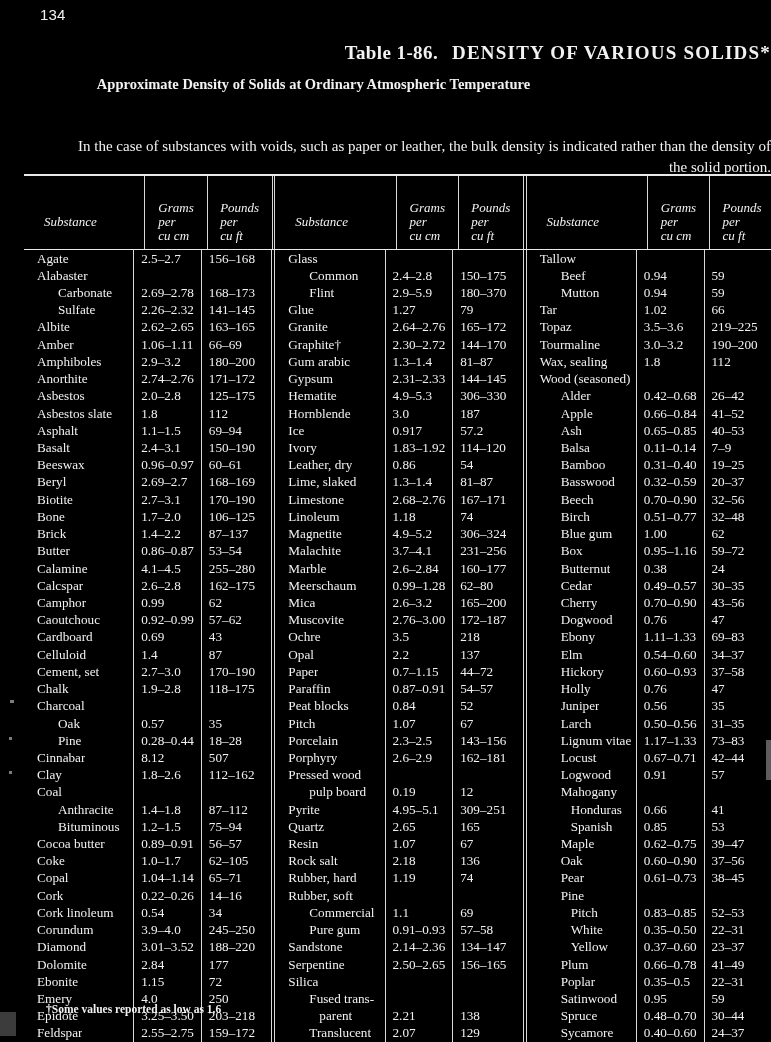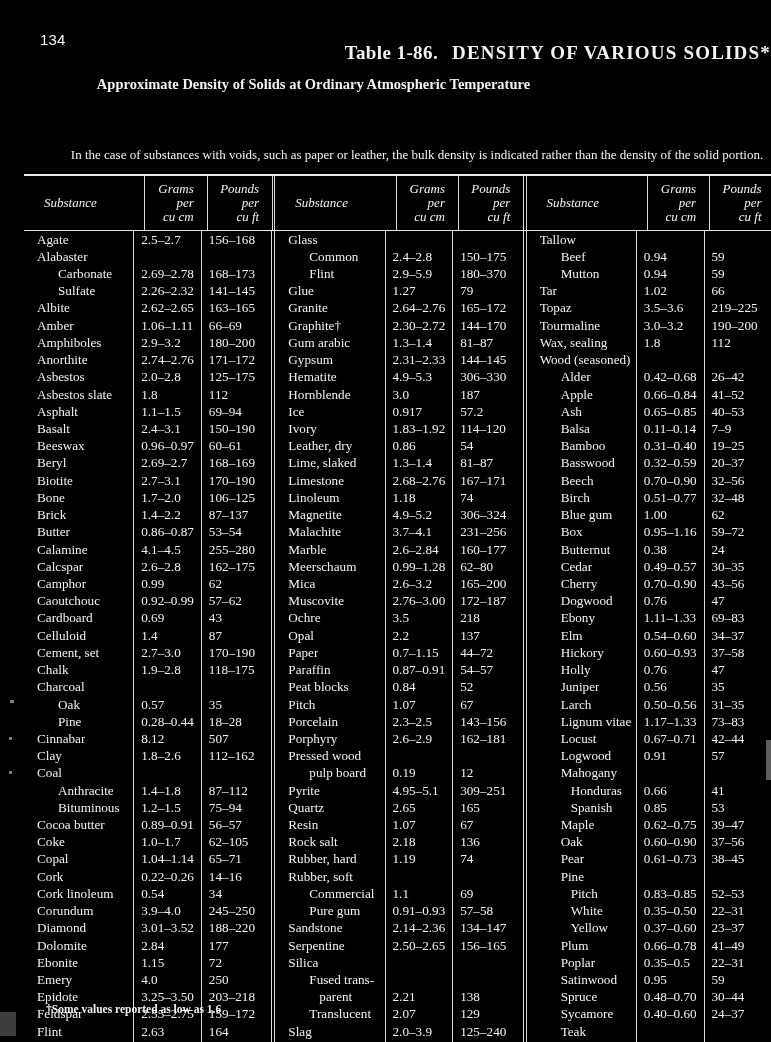--- a/index.html
+++ b/index.html
@@ -10,41 +10,41 @@
     overflow:hidden;
     position:relative;
   }
   .page{position:relative;width:771px;height:1042px;background:#000;}
 
   
   .runhead{
     position:absolute;left:0;top:6px;width:653px;
     font-family:"Liberation Sans", sans-serif;
     font-size:15px;letter-spacing:.2px;
-    display:flex;align-items:center;margin-top:25px;
+    display:flex;align-items:center;
   }
   .runhead .folio{margin-left:40px;width:60px;}
   .runhead .booktitle{margin-left:6px;}
 
   
   .tbl-title{
     position:absolute;left:0;top:42px;width:771px;text-align:right;
     font-size:19px;font-weight:bold;letter-spacing:.4px;
   }
   .tbl-title .num{margin-right:14px;}
   .tbl-title .caps{letter-spacing:1.2px;}
   .tbl-sub{
     position:absolute;left:0;top:76px;width:627px;text-align:center;
     font-size:14.5px;font-weight:bold;
   }
 
   
   .intro{
-    position:absolute;left:33px;top:131px;width:738px;
-    font-size:13px;line-height:21px;text-align:center;
+    position:absolute;left:33px;top:121px;width:738px;
+    font-size:15px;line-height:21px;text-align:right;
   }
   .intro .ind{display:inline-block;width:30px;}
 
   
   .tbl{
     position:absolute;left:24px;top:174px;width:750px;
   }
   .rule{background:#e8e8e8;width:100%;}
   .rule.thick{height:2px;}
   .rule.thin{height:1px;}
@@ -55,21 +55,21 @@
   .vr.spacer{width:2px;background:transparent;}
 
   .col{position:relative;}
   .c-sub{width:113px;}
   .c-g{width:69px;}
   .c-p{width:72px;}
 
   
   .hd{
     height:54px;display:flex;align-items:center;justify-content:center;
-    font-style:italic;font-size:13px;text-align:right;line-height:14px;
+    font-style:italic;font-size:13px;text-align:left;line-height:14px;margin-top:19px;
   }
   .hd.left{justify-content:flex-start;padding-left:20px;}
   .hd .stack{display:block;}
 
   
   .body .row{
     height:17.22px;
     font-size:13.2px;
     display:flex;align-items:center;
     white-space:nowrap;

